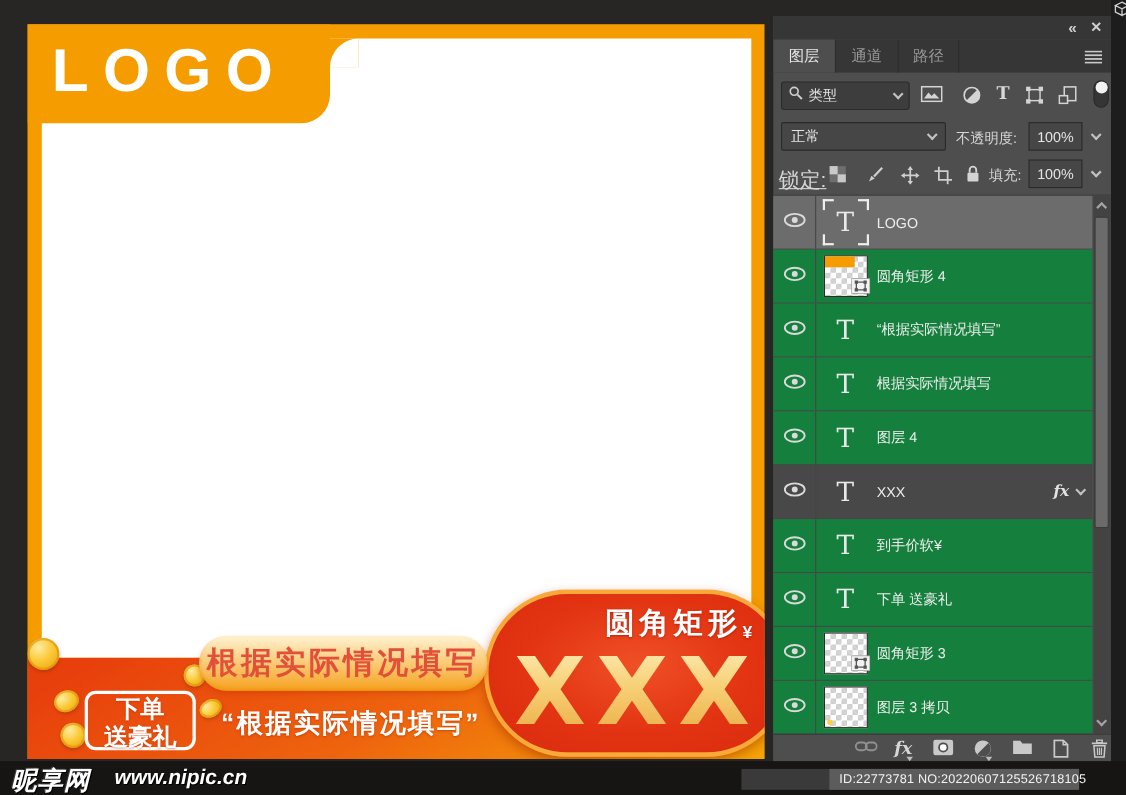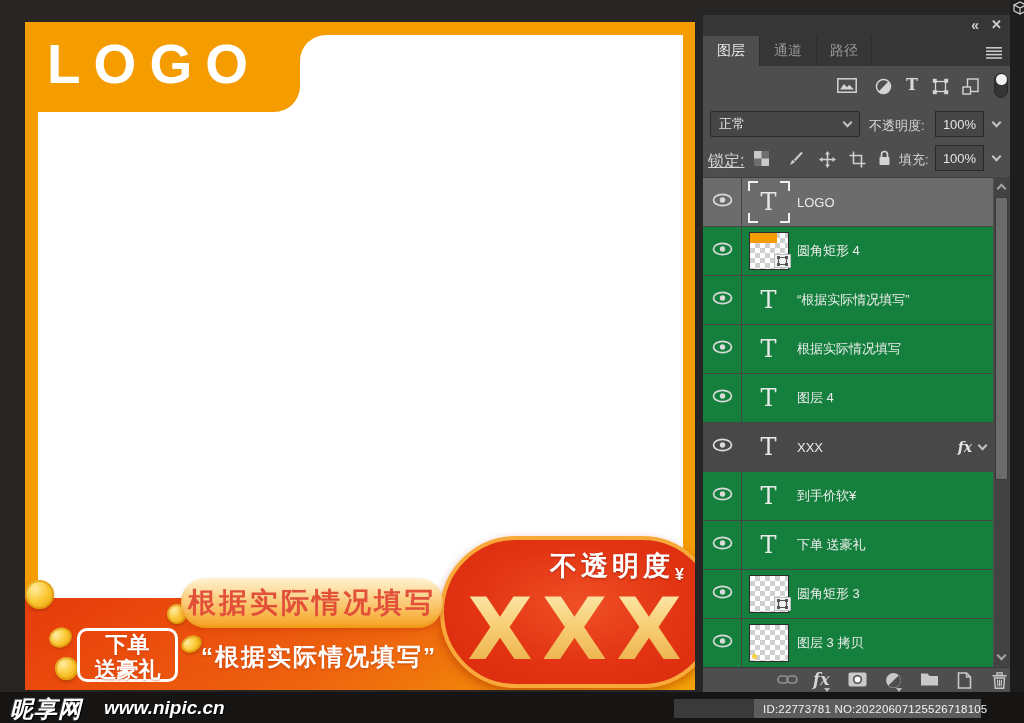--- a/index.html
+++ b/index.html
@@ -106,21 +106,21 @@
   .blend-box .mode { color:#e4e4e4; font-size:13px; flex:1; }
   .opacity-label { position:absolute; left:166px; top:9px; color:#d6d6d6; font-size:13px; }
   .val-box { position:absolute; top:3px; width:49px; height:26px; background:#464646;
     border:1px solid #2a2a2a; display:flex; align-items:center; justify-content:center;
     color:#e4e4e4; font-size:13px; }
   .vb-op { left:232px; }
   .val-chev { position:absolute; top:3px; left:283px; width:21px; height:26px;
     display:flex; align-items:center; justify-content:center; }
 
   .lock-row { position:absolute; left:0; top:127px; width:307px; height:34px; }
-  .lock-label { position:absolute; left:5px; top:9px; color:#d6d6d6; font-size:16px;text-decoration:underline; }
+  .lock-label { position:absolute; left:5px; top:9px; color:#d6d6d6; font-size:19px;text-decoration:underline; }
   .l-icon { position:absolute; top:9px; }
   .li-checker { left:51px; } .li-brush { left:85px; } .li-move { left:116px; }
   .li-frame { left:146px; } .li-lock { left:175px; top:8px; }
   .fill-label { position:absolute; left:196px; top:9px; color:#d6d6d6; font-size:13px; }
 
   .layer-list { position:absolute; left:0; top:162px; width:307px; height:490px;
     background:#4e4e4e; border-top:1px solid #3c3c3c; }
   .row { position:relative; width:290px; height:49px; background:#15803d;
     border-bottom:1px solid #464646; display:flex; align-items:center; }
   .row.sel { background:#6c6c6c; }
@@ -209,21 +209,21 @@
 
     <div class="banner"></div>
 
     <span class="coin c1"></span>
     <span class="coin c2"></span>
     <span class="coin c3"></span>
     <span class="coin c4"></span>
     <span class="coin c5"></span>
 
     <div class="capsule">
-      <div class="price-label"><span>不透明度</span><span class="yen">¥</span></div>
+      <div class="price-label"><span>圆角矩形</span><span class="yen">¥</span></div>
       <div class="price-value">XXX</div>
     </div>
 
     <div class="pill">
       <span class="pill-text">根据实际情况填写</span>
     </div>
     <div class="quote-text">“根据实际情况填写”</div>
 
     <div class="order-box">
       <div>下单</div>
@@ -247,20 +247,30 @@
               <rect y="0" width="16" height="1.6"></rect>
               <rect y="3.4" width="16" height="1.6"></rect>
               <rect y="6.8" width="16" height="1.6"></rect>
               <rect y="10.2" width="16" height="1.6"></rect>
             </g>
           </svg>
       </span>
     </div>
 
     <div class="filter-row">
+      <div class="search-box">
+        <span>
+          <svg width="13" height="13" viewBox="0 0 13 13">
+              <circle cx="5" cy="5" r="3.6" fill="none" stroke="#cfcfcf" stroke-width="1.5"></circle>
+              <line x1="8" y1="8" x2="12" y2="12" stroke="#cfcfcf" stroke-width="1.8"></line>
+            </svg>
+        </span>
+        <span class="kind">类型</span>
+        <span class="chev"></span>
+      </div>
       <span class="f-icon fi-image">
         <svg width="20" height="15" viewBox="0 0 20 15">
             <rect x="0.8" y="0.8" width="18.4" height="13.4" fill="none" stroke="#d4d4d4" stroke-width="1.5"></rect>
             <path d="M3 11.5 L7 6 L10 9.3 L12.3 6.8 L17 11.5 Z" fill="#d4d4d4"></path>
           </svg>
       </span>
       <span class="f-icon fi-adj">
         <svg width="17" height="17" viewBox="0 0 17 17">
             <circle cx="8.5" cy="8.5" r="7" fill="none" stroke="#d4d4d4" stroke-width="1.5"></circle>
             <path d="M3.6 13.4 L13.4 3.6 A6.9 6.9 0 0 1 3.6 13.4 Z" fill="#d4d4d4"></path>

